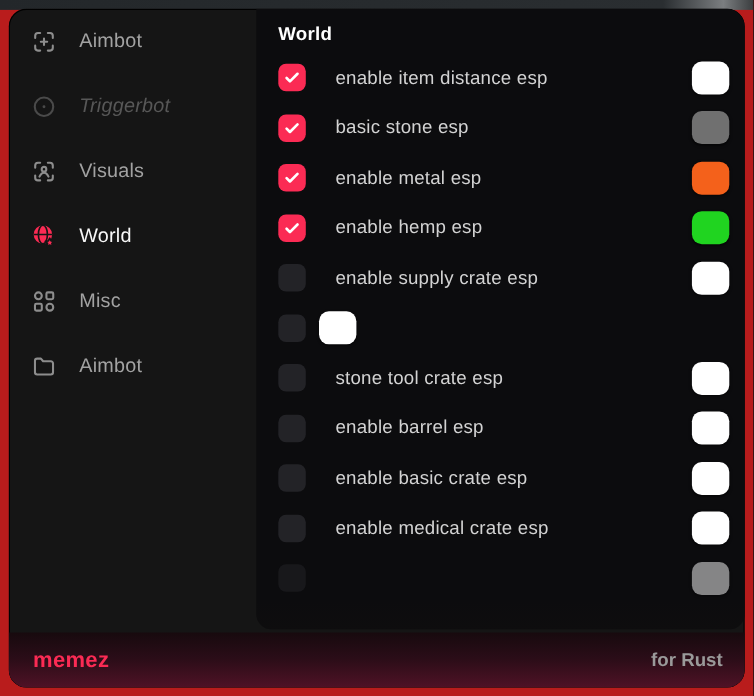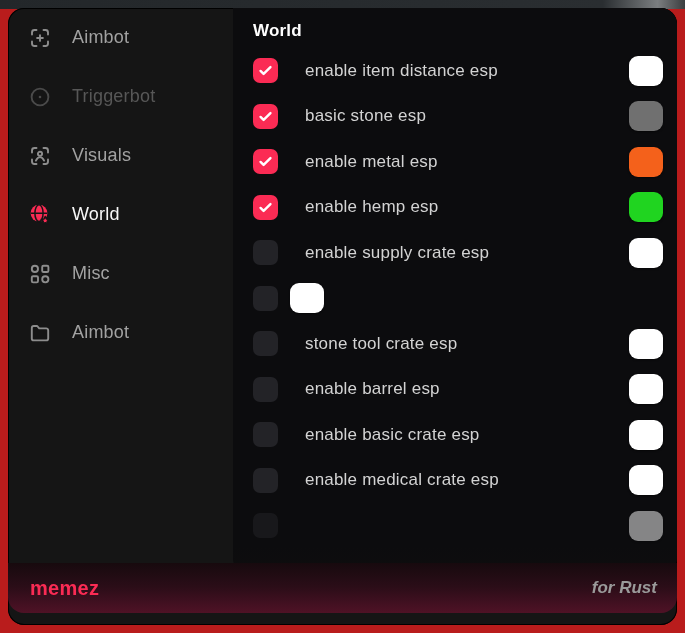--- a/index.html
+++ b/index.html
@@ -22,21 +22,21 @@
   }
   
   .sidebar{position:absolute;left:0;top:0;width:225px;bottom:50px;}
   .side-item{
     display:flex;align-items:center;height:59px;padding-left:20px;
     cursor:pointer;
   }
   .side-item .icon{width:24px;height:24px;flex:none;display:flex;align-items:center;justify-content:center;}
   .side-item .icon svg{display:block;}
   .side-item .lbl{margin-left:20px;font-size:18px;color:#a2a2a2;letter-spacing:.2px;}
-  .side-item.dimmed .lbl{color:#575757;}
+  .side-item.dimmed .lbl{color:#575757;font-style:italic;}
   .side-item.active .lbl{color:#f7f7f7;font-weight:500;}
   
   .card{
     position:absolute;left:225px;top:0;width:444px;height:564px;
     background:#0c0c0e;border-radius:0 16px 14px 14px;overflow:hidden;
   }
   .card::after{
     content:'';position:absolute;left:0;right:0;bottom:0;height:26px;
     background:linear-gradient(180deg,rgba(13,13,14,0),rgba(14,13,14,.96));
     pointer-events:none;
@@ -54,28 +54,28 @@
   .checkbox.checked{background:#fb2b54;}
   .checkbox.checked svg{display:block;}
   .row-lbl{margin-left:15px;font-size:17px;color:#d3d3d3;flex:1;letter-spacing:.2px;}
   .swatch{
     width:34px;height:30px;border-radius:9px;flex:none;cursor:pointer;
     box-shadow:0 1px 2px rgba(0,0,0,.5);
   }
   .row.partial{opacity:.55;}
   
   .footer{
-    position:absolute;left:0;right:0;bottom:12px;height:50px;
+    position:absolute;left:0;right:0;bottom:0;height:50px;
     background:linear-gradient(180deg,#170a0e 0%,#2b0d18 48%,#4f1226 100%);
     border-radius:0 0 16px 16px;
     display:flex;align-items:center;justify-content:space-between;
     padding:0 20px 0 22px;
   }
   .brand{font-size:20px;font-weight:700;color:#fb2b54;letter-spacing:.3px;}
-  .tagline{font-size:17px;font-style:italic;font-weight:600;color:#9a9a9a;}
+  .tagline{font-size:17px;font-weight:600;color:#9a9a9a;}
 </style>
 </head>
 <body>
 
 <div class="stage">
   <div class="backdrop-top"></div>
 
   <div class="window">
 
     <nav class="sidebar">

